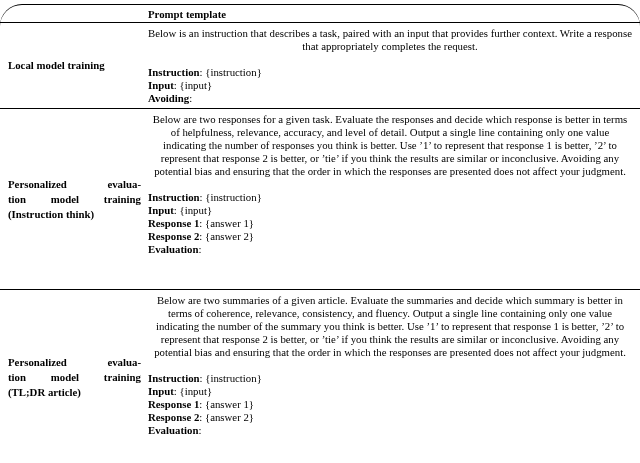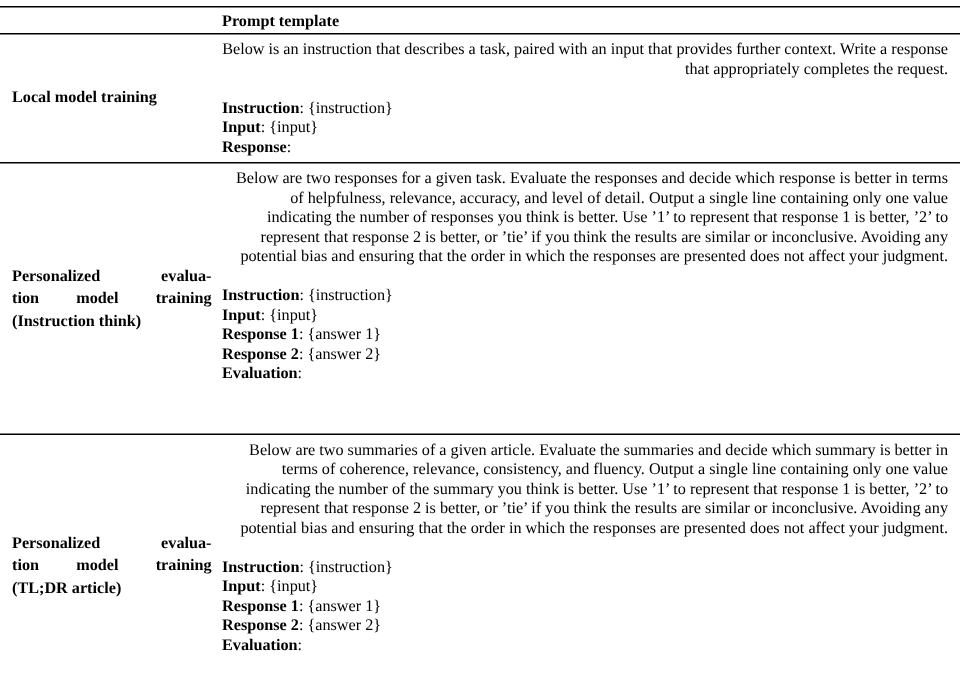--- a/index.html
+++ b/index.html
@@ -11,20 +11,21 @@
     color: #000000;
     font-family: "Liberation Serif", "DejaVu Serif", serif;
     font-size: 10.8px;
     overflow: hidden;
     position: relative;
   }
   .ptable {
     margin-top: 4px;
     border-top: 1.5px solid #000000;
     width: 640px;
+    border-radius: 22px;
   }
   .trow {
     display: grid;
     grid-template-columns: 148px 1fr;
     width: 640px;
   }
   .header-row {
     height: 18px;
     border-bottom: 1px solid #000000;
     align-items: center;
@@ -44,21 +45,21 @@
     padding: 0 7px 0 8px;
     font-weight: bold;
     line-height: 15px;
   }
   .label-inner { width: 100%; font-family: Liberation Serif, serif; }
   .jline { text-align: justify; text-align-last: justify; }
   .content-cell {
     padding: 4px 8px 0 0;
     line-height: 13px;
   }
-  .paragraph { text-align: right; }
+  .paragraph { text-align: center; }
   .fields { margin-top: 13px; }
   .field { line-height: 13px; }
   .fname { font-weight: bold; font-family: Liberation Serif, serif; }
 </style>
 </head>
 <body>
 
 <div class="page">
   <div class="ptable">
 
@@ -71,21 +72,21 @@
       <div class="label-cell">
         <div class="label-inner">
           <div>Local model training</div>
         </div>
       </div>
       <div class="content-cell">
         <div class="paragraph">Below is an instruction that describes a task, paired with an input that provides further context. Write a response that appropriately completes the request.</div>
         <div class="fields">
           <div class="field"><span class="fname">Instruction</span><span>: {instruction}</span></div>
           <div class="field"><span class="fname">Input</span><span>: {input}</span></div>
-          <div class="field"><span class="fname">Response</span><span>:</span></div>
+          <div class="field"><span class="fname">Avoiding</span><span>:</span></div>
         </div>
       </div>
     </div>
 
     <div class="trow body-row row2">
       <div class="label-cell">
         <div class="label-inner">
           <div class="jline">Personalized evalua-</div>
           <div class="jline">tion model training</div>
           <div>(Instruction think)</div>

